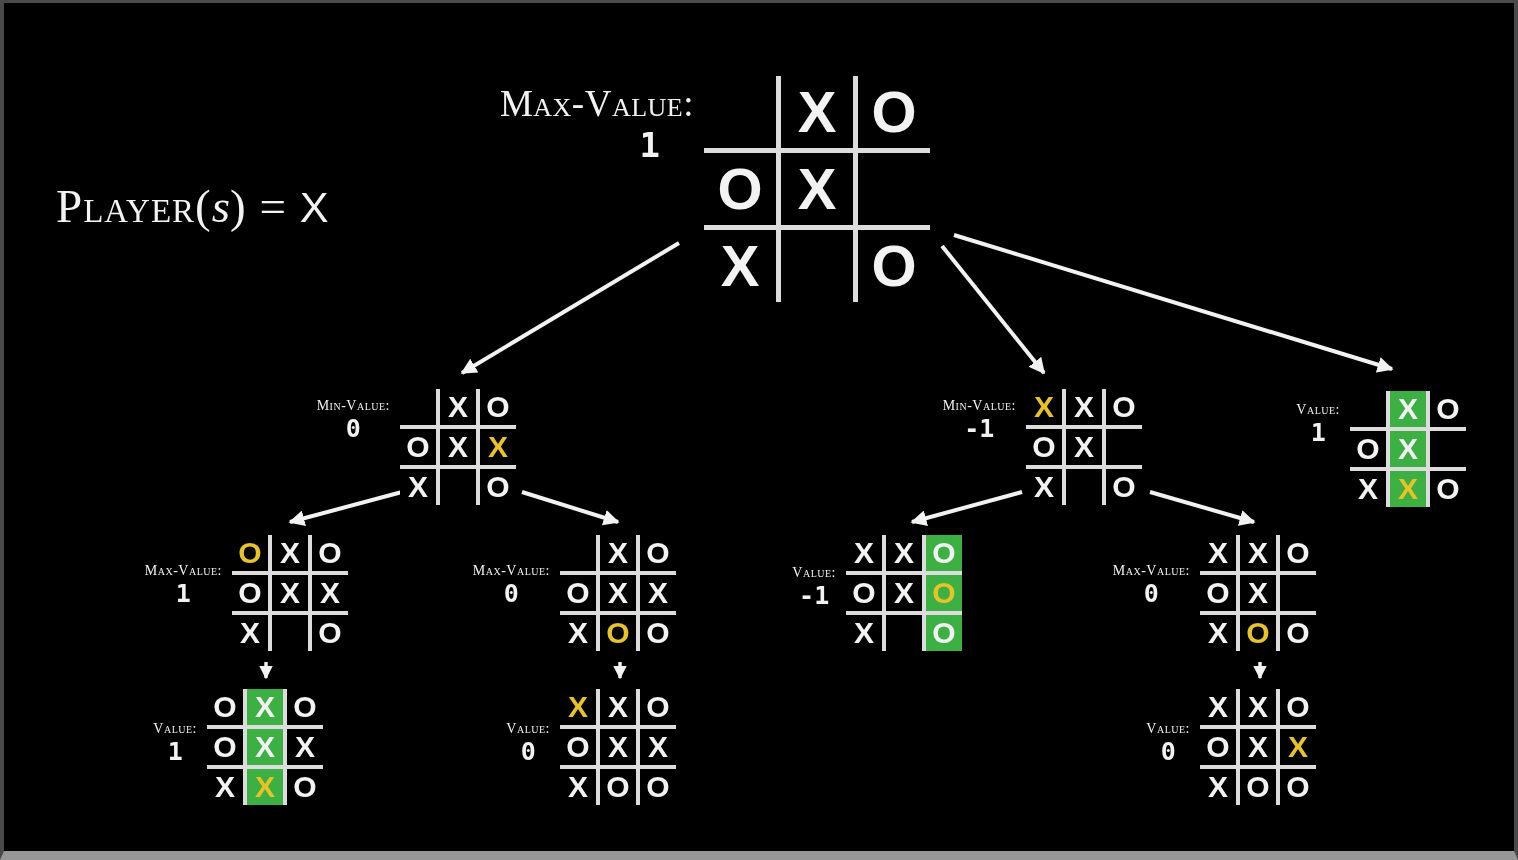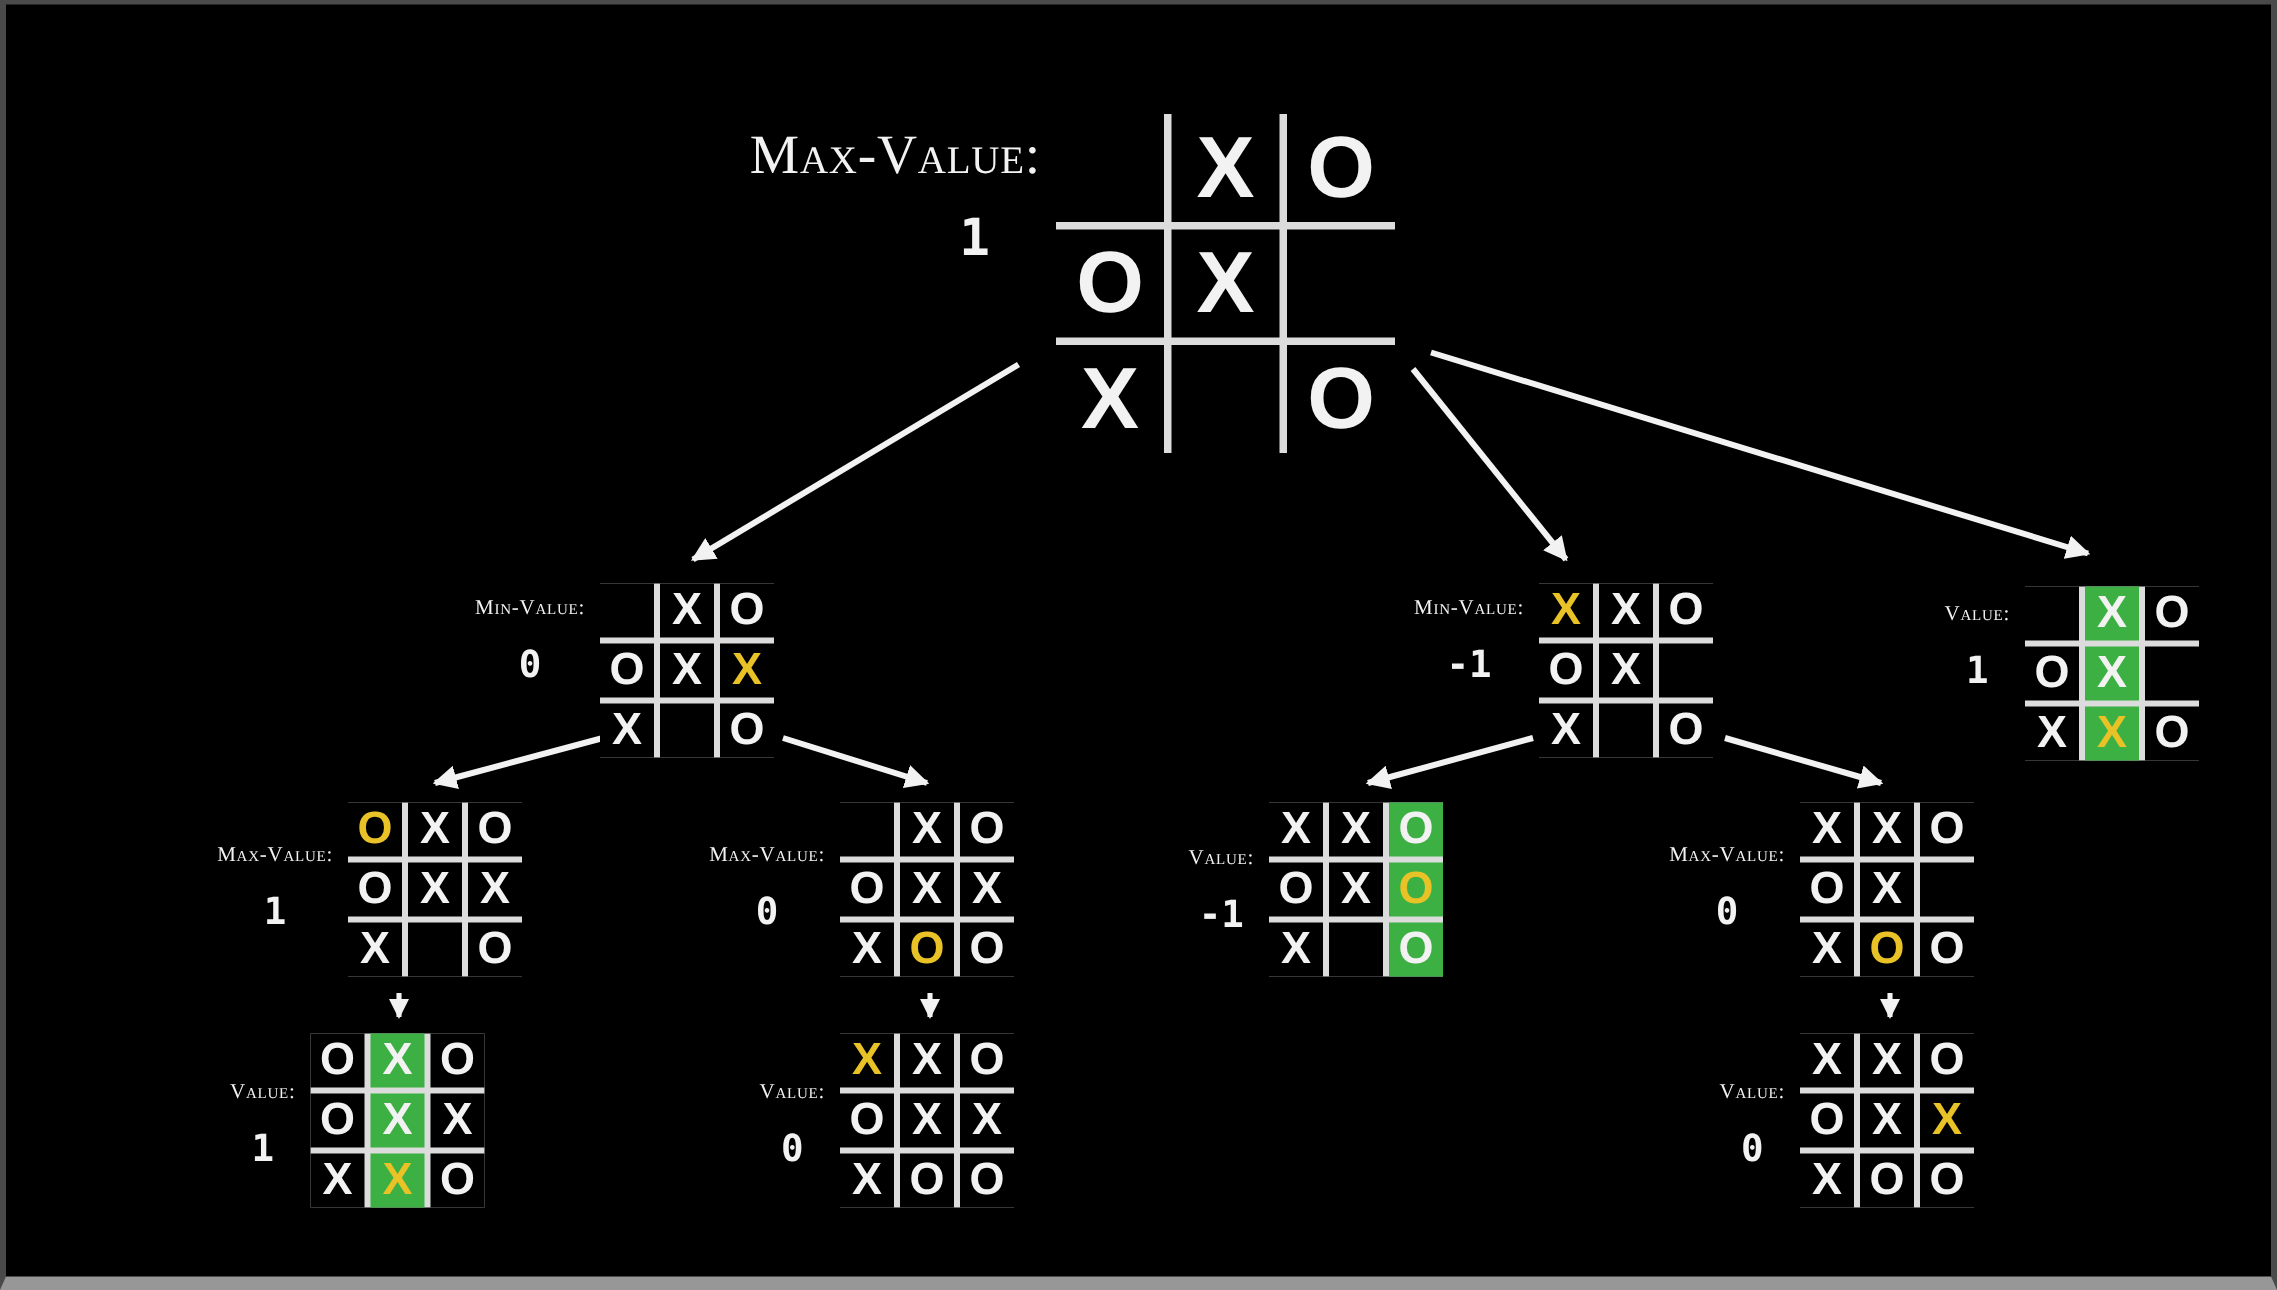--- a/index.html
+++ b/index.html
@@ -38,21 +38,21 @@
     white-space:nowrap;
   }
   .heading .sc{font-variant:small-caps;letter-spacing:1px;}
   .heading .it{font-style:italic;}
   .heading .hx{font-family:"Liberation Sans",sans-serif;font-weight:400;font-size:0.92em;}
 
   
   .node{position:absolute;}
   .nodelabel{
     position:absolute;right:100%;margin-right:10px;
-    display:flex;flex-direction:column;align-items:center;row-gap:14px;
+    display:flex;flex-direction:column;align-items:center;row-gap:0;
     white-space:nowrap;color:var(--c-piece);
   }
   .lbl{
     font-family:"Liberation Serif",serif;
     font-variant:small-caps;
     letter-spacing:0.5px;
   }
   .val{
     font-family:"DejaVu Sans Mono",monospace;
     font-weight:bold;
@@ -123,20 +123,23 @@
     <line class="arrow" x1="950" y1="232" x2="1388" y2="366" marker-end="url(#ah)"></line>
     <line class="arrow" x1="398" y1="489" x2="286" y2="519" marker-end="url(#ah)"></line>
     <line class="arrow" x1="518" y1="489" x2="614" y2="519" marker-end="url(#ah)"></line>
     <line class="arrow" x1="1018" y1="489" x2="908" y2="519" marker-end="url(#ah)"></line>
     <line class="arrow" x1="1146" y1="489" x2="1250" y2="519" marker-end="url(#ah)"></line>
     <line class="arrow thin" x1="262" y1="659" x2="262" y2="675" marker-end="url(#ah)"></line>
     <line class="arrow thin" x1="616" y1="659" x2="616" y2="675" marker-end="url(#ah)"></line>
     <line class="arrow thin" x1="1256" y1="659" x2="1256" y2="675" marker-end="url(#ah)"></line>
   </svg>
 
+  <div class="heading">
+    <span class="sc">Player(</span><span class="it">s</span><span class="sc">) = </span><span class="hx">X</span>
+  </div>
 
   <div class="node big-node" id="node-root">
     <div class="nodelabel">
       <span class="lbl">Max-Value:</span>
       <span class="val">1</span>
     </div>
     <div class="board">
         <div class="cell"></div>
         <div class="cell">X</div>
         <div class="cell">O</div>

